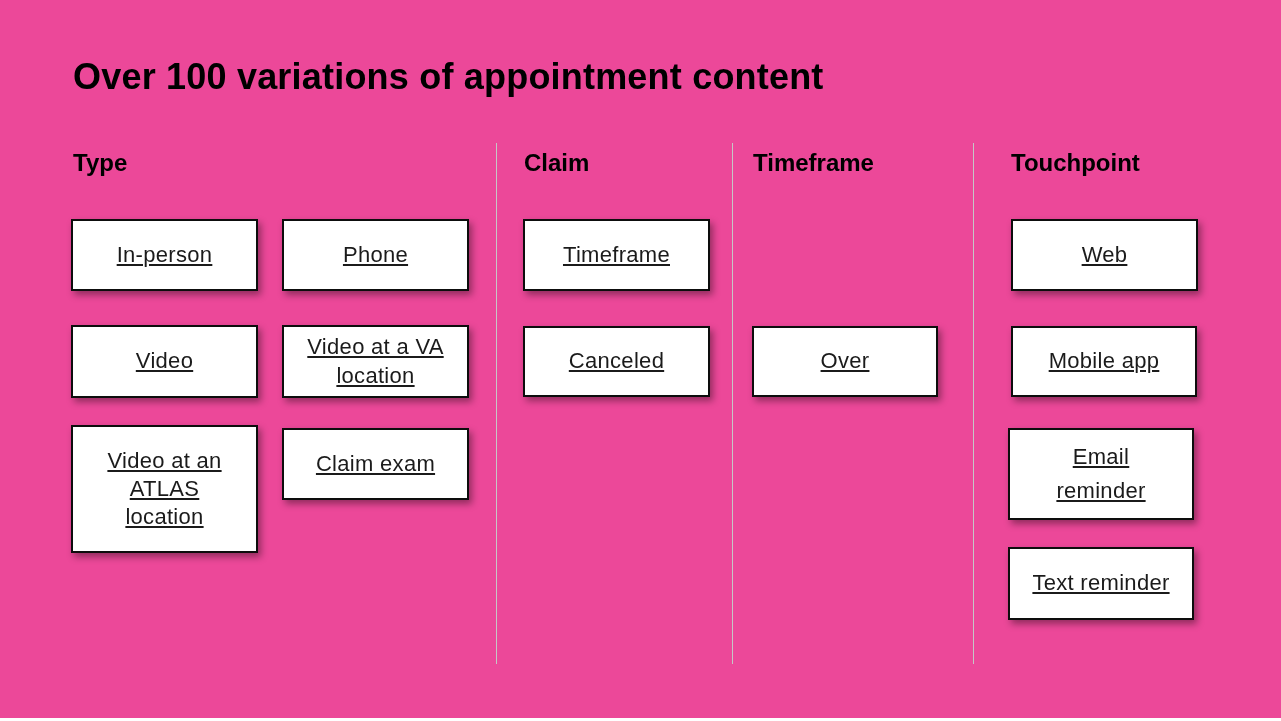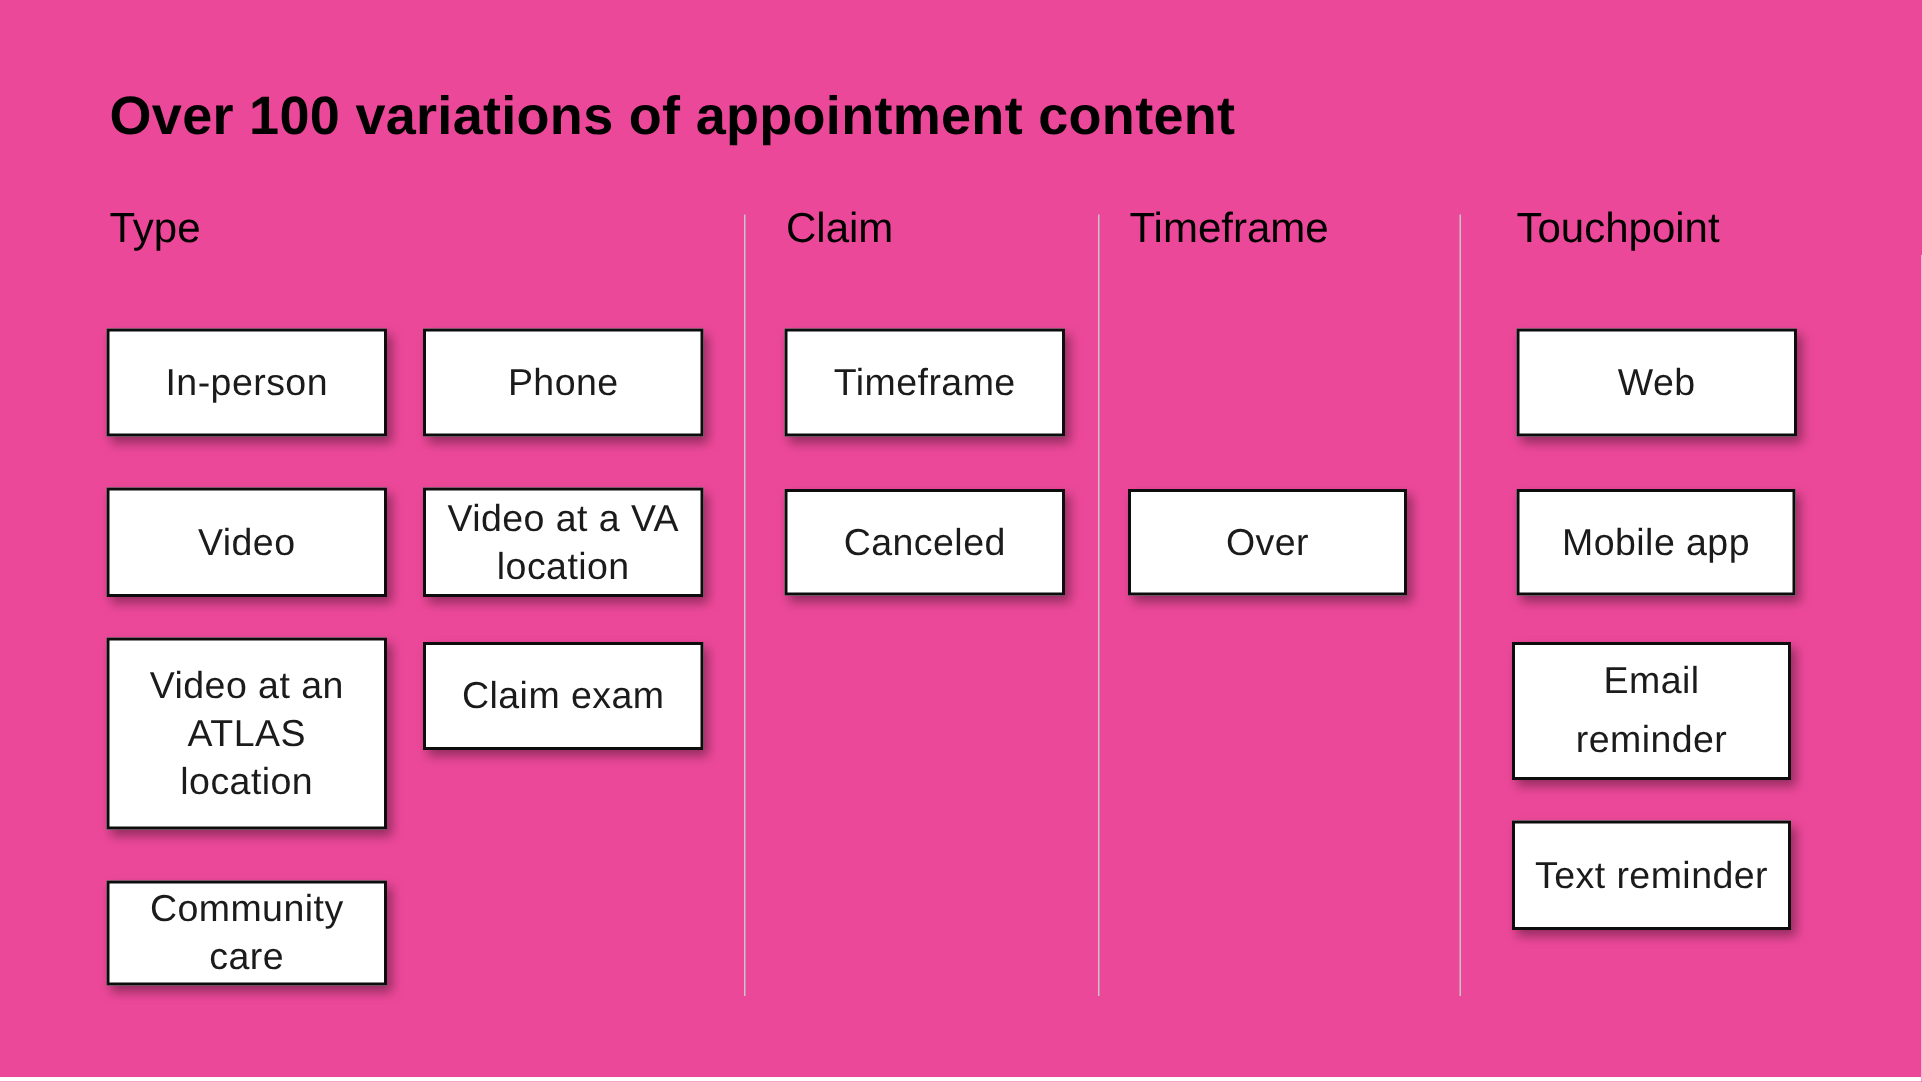--- a/index.html
+++ b/index.html
@@ -22,49 +22,50 @@
     top: 56px;
     margin: 0;
     font-size: 36px;
     font-weight: bold;
     letter-spacing: 0.2px;
     color: #000000;
     white-space: nowrap;
   }
   .col-header {
     position: absolute;
-    top: 136px;
-    font-size: 28px;
-    font-weight: normal;
+    top: 149px;
+    font-size: 24px;
+    font-weight: bold;
     color: #000000;
     white-space: nowrap;
   }
   .divider {
     position: absolute;
     top: 143px;
     width: 1px;
     height: 521px;
     background: #c6c6c6;
   }
   .box {
     position: absolute;
     box-sizing: border-box;
     background: #ffffff;
     border: 2px solid #0d0d0d;
     box-shadow: 3px 4px 7px rgba(0, 0, 0, 0.38);
     display: flex;
     align-items: center;
     justify-content: center;
     text-align: center;
-    font-size: 25px;
+    font-size: 22px;
     line-height: 1.28;
     letter-spacing: 0.3px;
     color: #1b1b1b;
     padding: 4px 8px;
     white-space: pre-line;
+    text-decoration: underline;
   }
   .lh-tall {
     line-height: 1.55;
   }
 </style>
 </head>
 <body>
 
 <div class="canvas">
 
@@ -81,22 +82,20 @@
 
   <div class="box" style="left:71px;  top:219px; width:187px; height:72px">In-person</div>
   <div class="box" style="left:282px; top:219px; width:187px; height:72px">Phone</div>
   <div class="box" style="left:71px;  top:325px; width:187px; height:73px">Video</div>
   <div class="box" style="left:282px; top:325px; width:187px; height:73px">Video at a VA
 location</div>
   <div class="box" style="left:71px;  top:425px; width:187px; height:128px">Video at an
 ATLAS
 location</div>
   <div class="box" style="left:282px; top:428px; width:187px; height:72px">Claim exam</div>
-  <div class="box" style="left:71px;  top:587px; width:187px; height:70px">Community
-care</div>
 
   <div class="box" style="left:523px; top:219px; width:187px; height:72px">Timeframe</div>
   <div class="box" style="left:523px; top:326px; width:187px; height:71px">Canceled</div>
 
   <div class="box" style="left:752px; top:326px; width:186px; height:71px">Over</div>
 
   <div class="box" style="left:1011px; top:326px; width:186px; height:71px">Mobile app</div>
   <div class="box" style="left:1011px; top:219px; width:187px; height:72px">Web</div>
   <div class="box lh-tall" style="left:1008px; top:428px; width:186px; height:92px">Email
 reminder</div>

